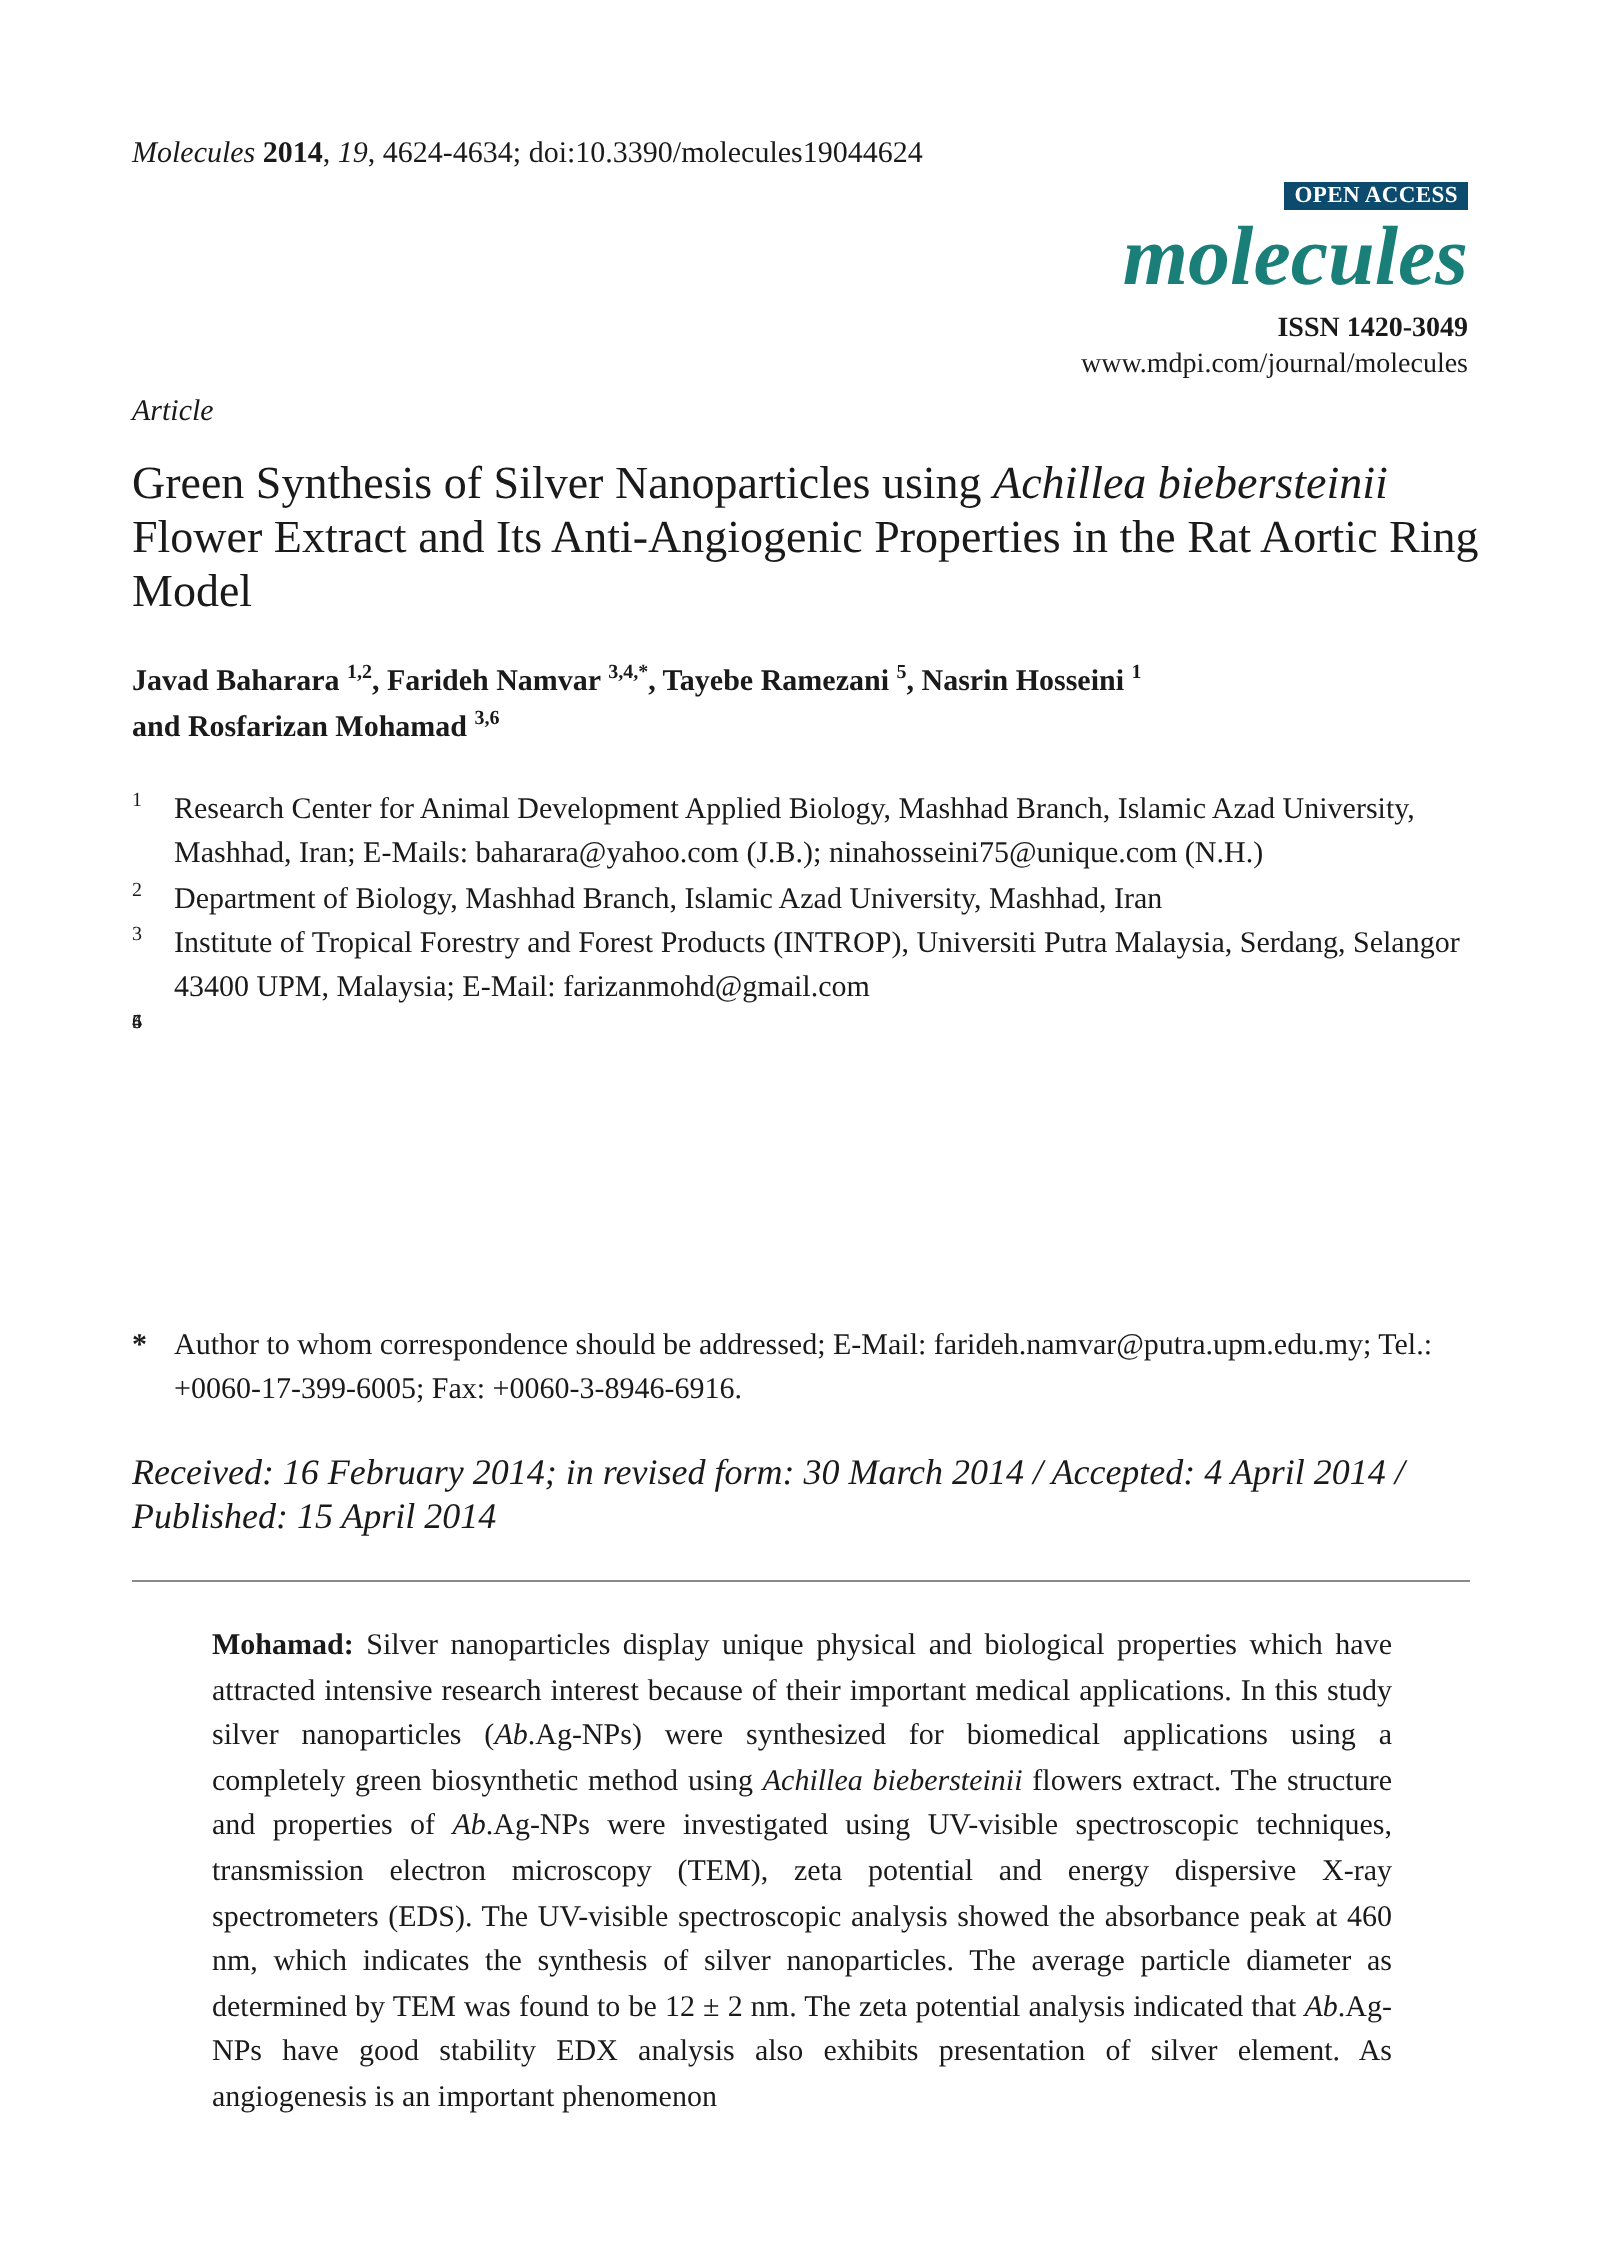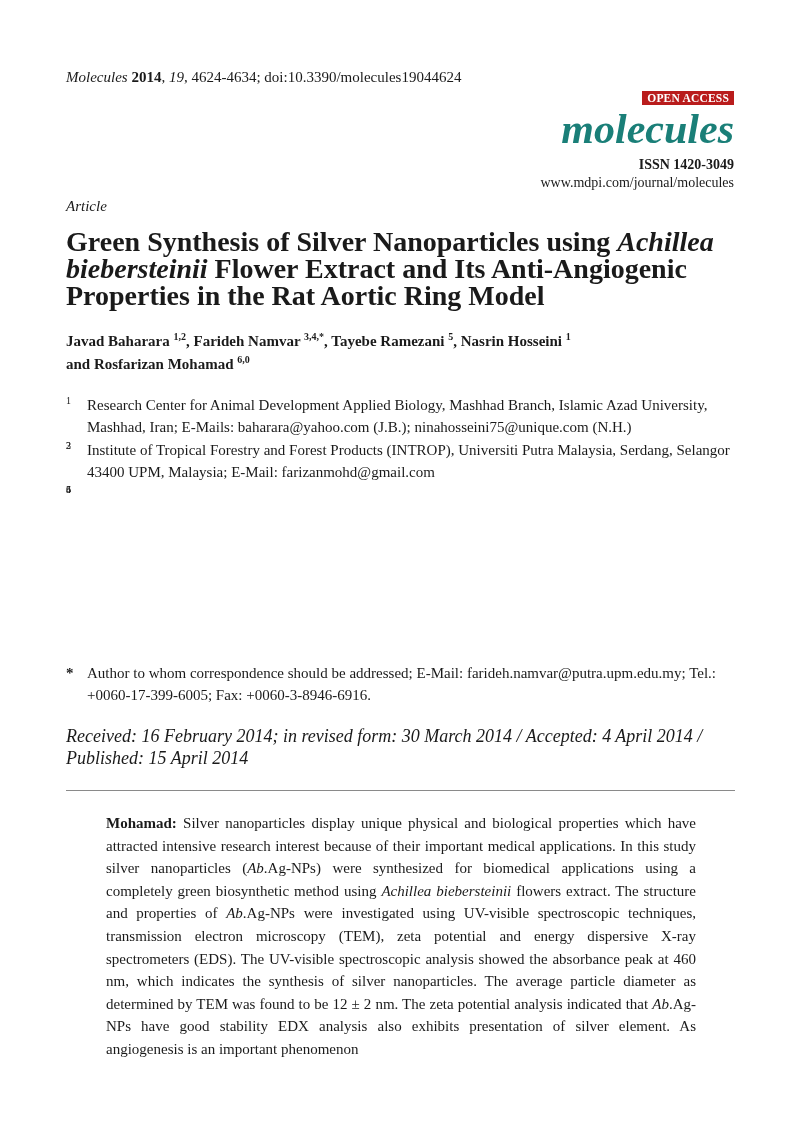--- a/index.html
+++ b/index.html
@@ -1,28 +1,28 @@
 <!DOCTYPE html>
 <html><head>
 <meta charset="utf-8">
 <style>
   html, body { margin:0; padding:0; background:#ffffff; }
   body { width:800px; height:1131px; position:relative; overflow:hidden;
          font-family:"Liberation Serif", "DejaVu Serif", serif; color:#1a1a1a; }
   .abs { position:absolute; }
   .cite { left:66px; top:69px; font-size:15px; }
   .cite i { font-style:italic; }
-  .oa { right:66px; top:91px; background:#b91c1c; color:#fff; font-weight:bold;
+  .oa { right:66px; top:91px; background:#0c4a6e; color:#fff; font-weight:bold;
         font-size:11.5px; padding:1px 5px; letter-spacing:0.2px; }
   .journal { right:66px; top:104px; font-size:42px; font-weight:bold; font-style:italic;
              color:#1a7f78; line-height:50px; }
   .issn { right:66px; top:157px; font-size:14px; font-weight:bold; }
   .url { right:66px; top:175px; font-size:14px;text-align:center; }
   .type { left:66px; top:198px; font-size:15px; font-style:italic;font-family:Liberation Serif, serif; }
-  .title { left:66px; top:228px; width:680px; font-size:28px; font-weight:bold; line-height:27px; }
+  .title { left:66px; top:228px; width:680px; font-size:23px; font-weight:normal; line-height:27px; }
   .title i { font-style:italic; }
   .authors { left:66px; top:330px; width:680px; font-size:15px; font-weight:bold; line-height:23px; }
   .authors sup { font-size:10px; vertical-align:6px; line-height:0; }
   .affils { left:66px; top:394px; width:690px; font-size:15px; line-height:22.3px; }
   .affil { position:relative; padding-left:21px; }
   .affil .num { position:absolute; left:0; top:-4px; font-size:10px; }
   .corr { left:66px; top:662px; width:690px; font-size:15px; line-height:22.3px; }
   .corr .star { position:absolute; left:0; top:0; font-weight:bold; }
   .corr .txt { padding-left:21px; }
   .dates { left:66px; top:725px; width:680px; font-size:18px; font-style:italic; line-height:22.3px; }
@@ -42,25 +42,25 @@
 <div class="abs oa">OPEN ACCESS</div>
 <div class="abs journal">molecules</div>
 <div class="abs issn">ISSN 1420-3049</div>
 <div class="abs url">www.mdpi.com/journal/molecules</div>
 <div class="abs type">Article</div>
 
 <div class="abs title">
   <span>Green Synthesis of Silver Nanoparticles using </span><i>Achillea biebersteinii</i><span> Flower Extract and Its Anti-Angiogenic Properties in the Rat Aortic Ring Model</span>
 </div>
 
-<div class="abs authors" id="authors"><span>Javad Baharara </span><sup>1,2</sup>, <span>Farideh Namvar </span><sup>3,4,*</sup>, <span>Tayebe Ramezani </span><sup>5</sup>, <span>Nasrin Hosseini </span><sup>1</sup><br>and <span>Rosfarizan Mohamad </span><sup>6,0</sup></div>
+<div class="abs authors" id="authors"><span>Javad Baharara </span><sup>1,2</sup>, <span>Farideh Namvar </span><sup>3,4,*</sup>, <span>Tayebe Ramezani </span><sup>5</sup>, <span>Nasrin Hosseini </span><sup>1</sup><br>and <span>Rosfarizan Mohamad </span><sup>3,6</sup></div>
 
 <div class="abs affils" id="affils">
     <div class="affil"><span class="num">1</span><span>Research Center for Animal Development Applied Biology, Mashhad Branch, Islamic Azad University, Mashhad, Iran; E-Mails: baharara@yahoo.com (J.B.); ninahosseini75@unique.com (N.H.)</span></div>
-    <div class="affil"><span class="num">2</span></div>
+    <div class="affil"><span class="num">2</span><span>Department of Biology, Mashhad Branch, Islamic Azad University, Mashhad, Iran</span></div>
     <div class="affil"><span class="num">3</span><span>Institute of Tropical Forestry and Forest Products (INTROP), Universiti Putra Malaysia, Serdang, Selangor 43400 UPM, Malaysia; E-Mail: farizanmohd@gmail.com</span></div>
     <div class="affil"><span class="num">4</span></div>
     <div class="affil"><span class="num">5</span></div>
     <div class="affil"><span class="num">6</span></div>
   </div>
 
 <div class="abs corr">
   <span class="star">*</span>
   <div class="txt">Author to whom correspondence should be addressed; E-Mail: farideh.namvar@putra.upm.edu.my; Tel.: +0060-17-399-6005; Fax: +0060-3-8946-6916.</div>
 </div>

